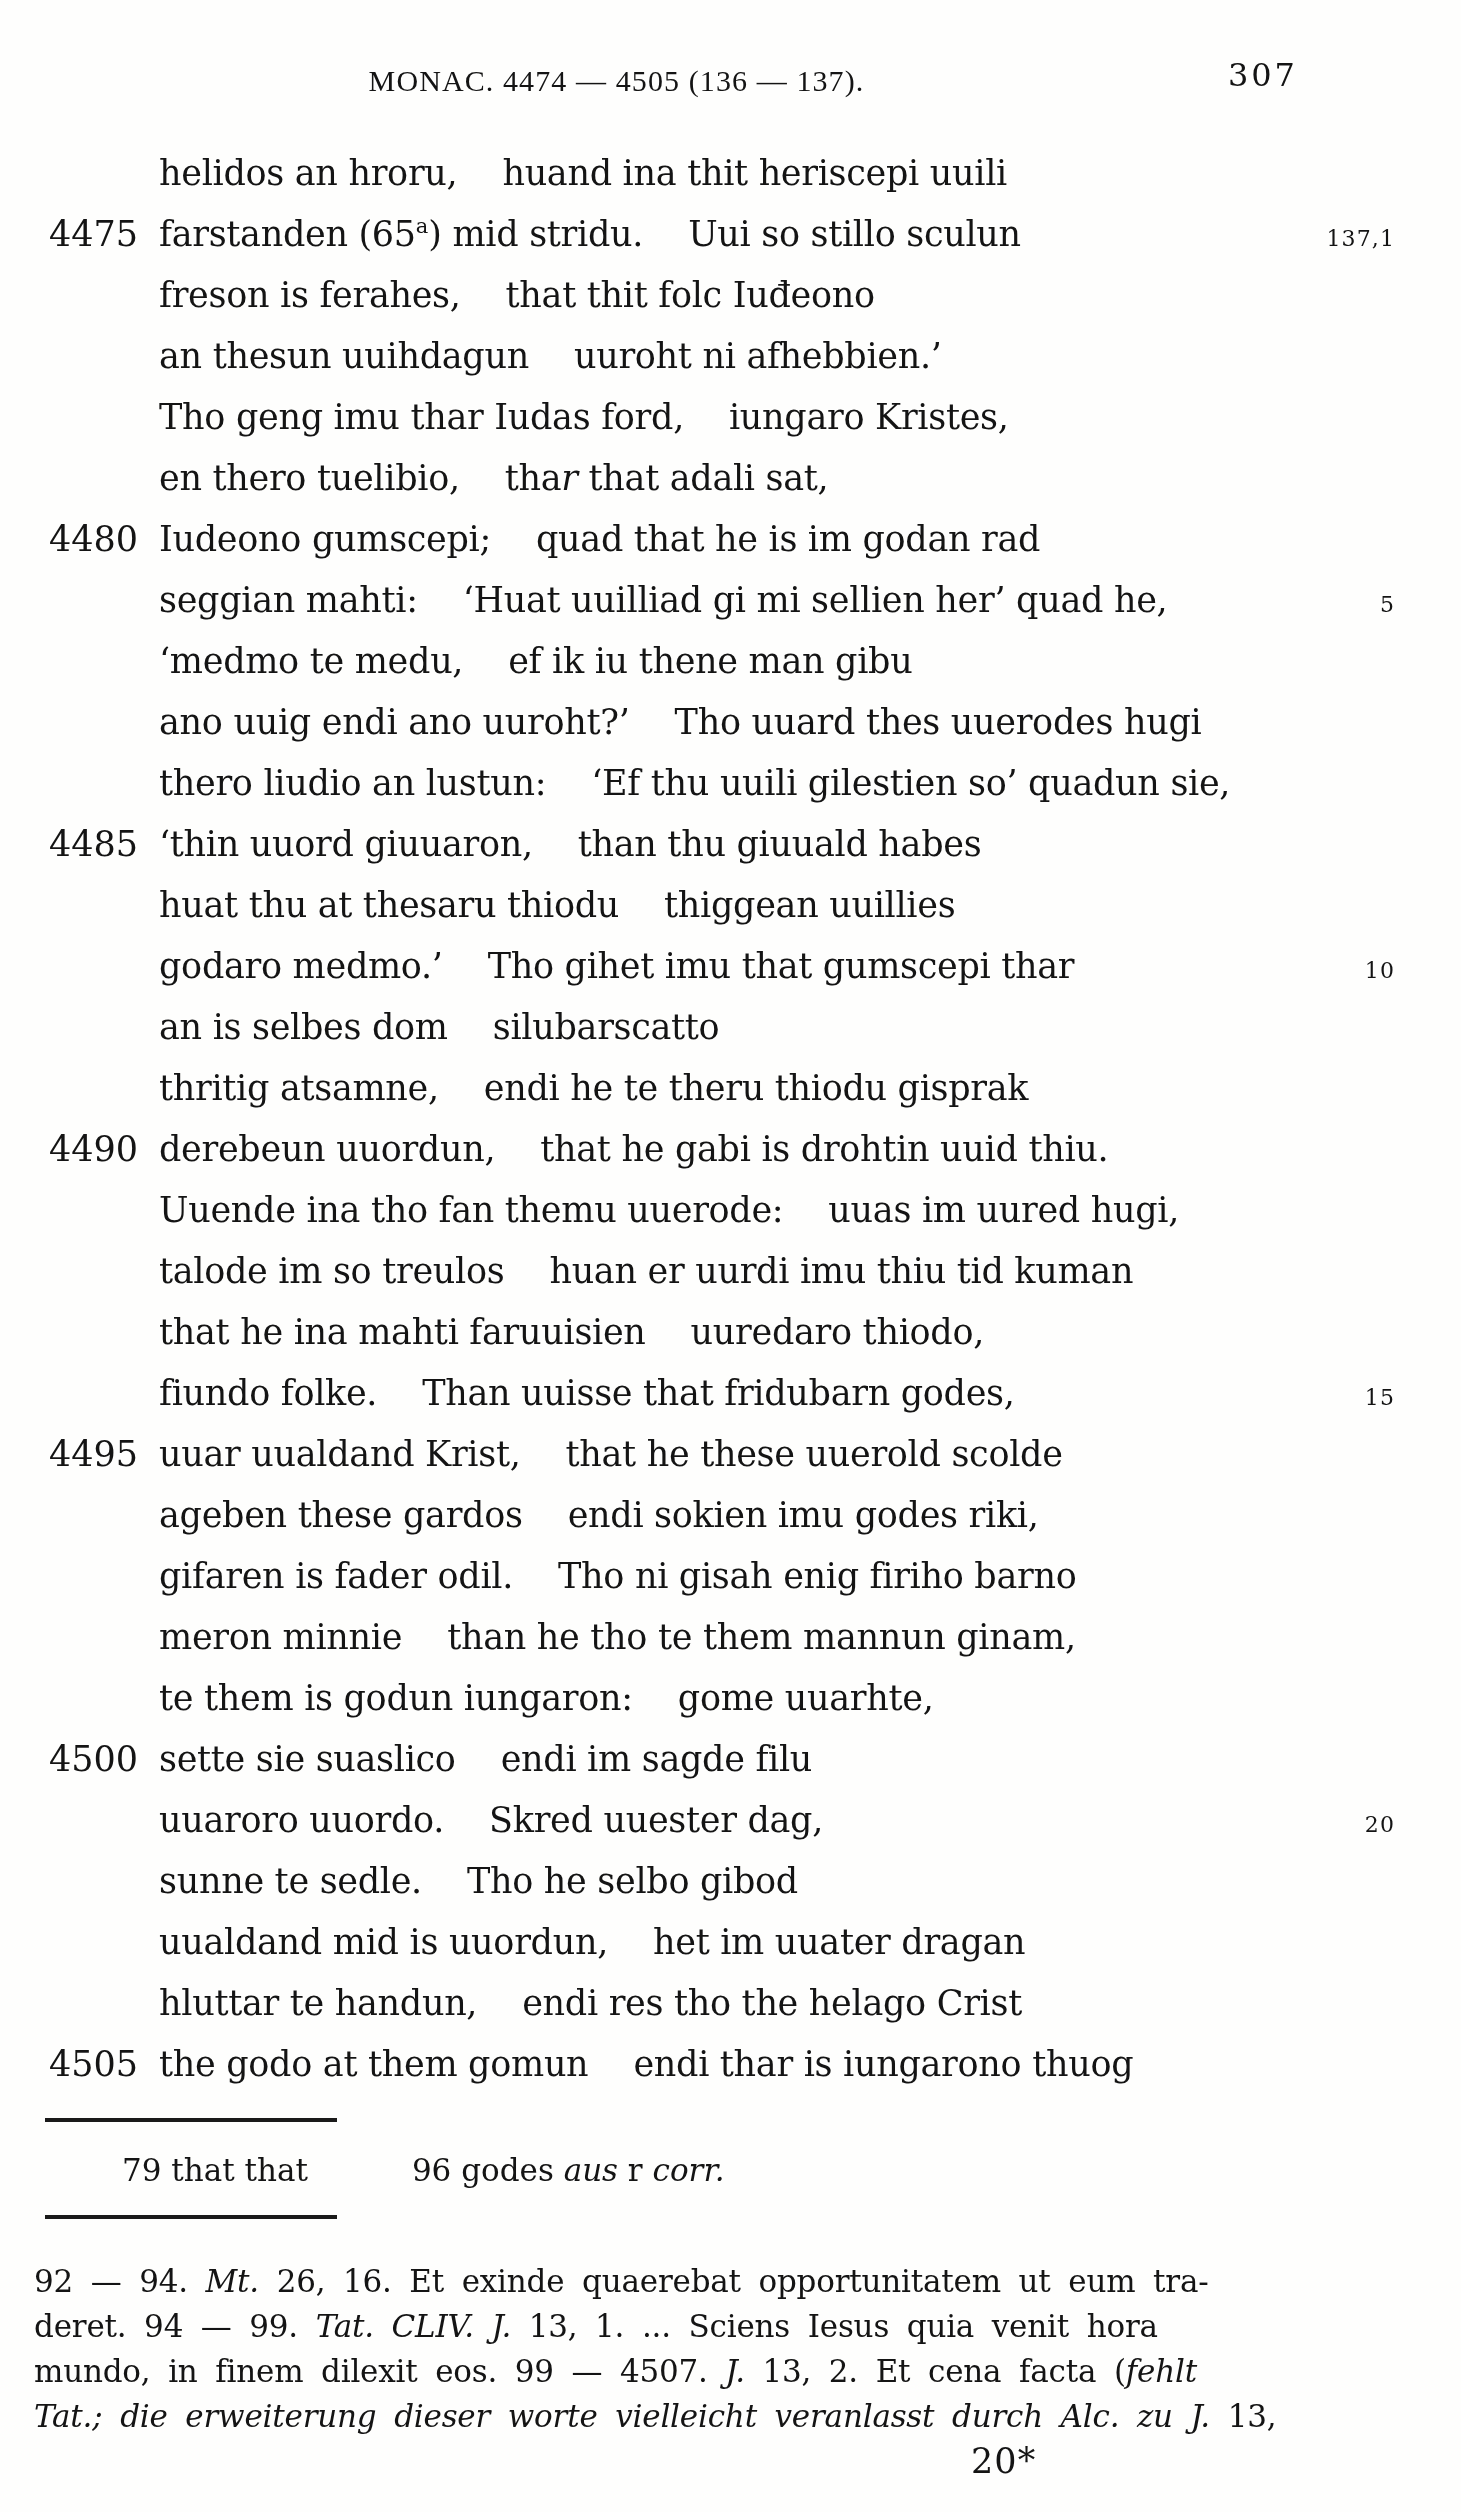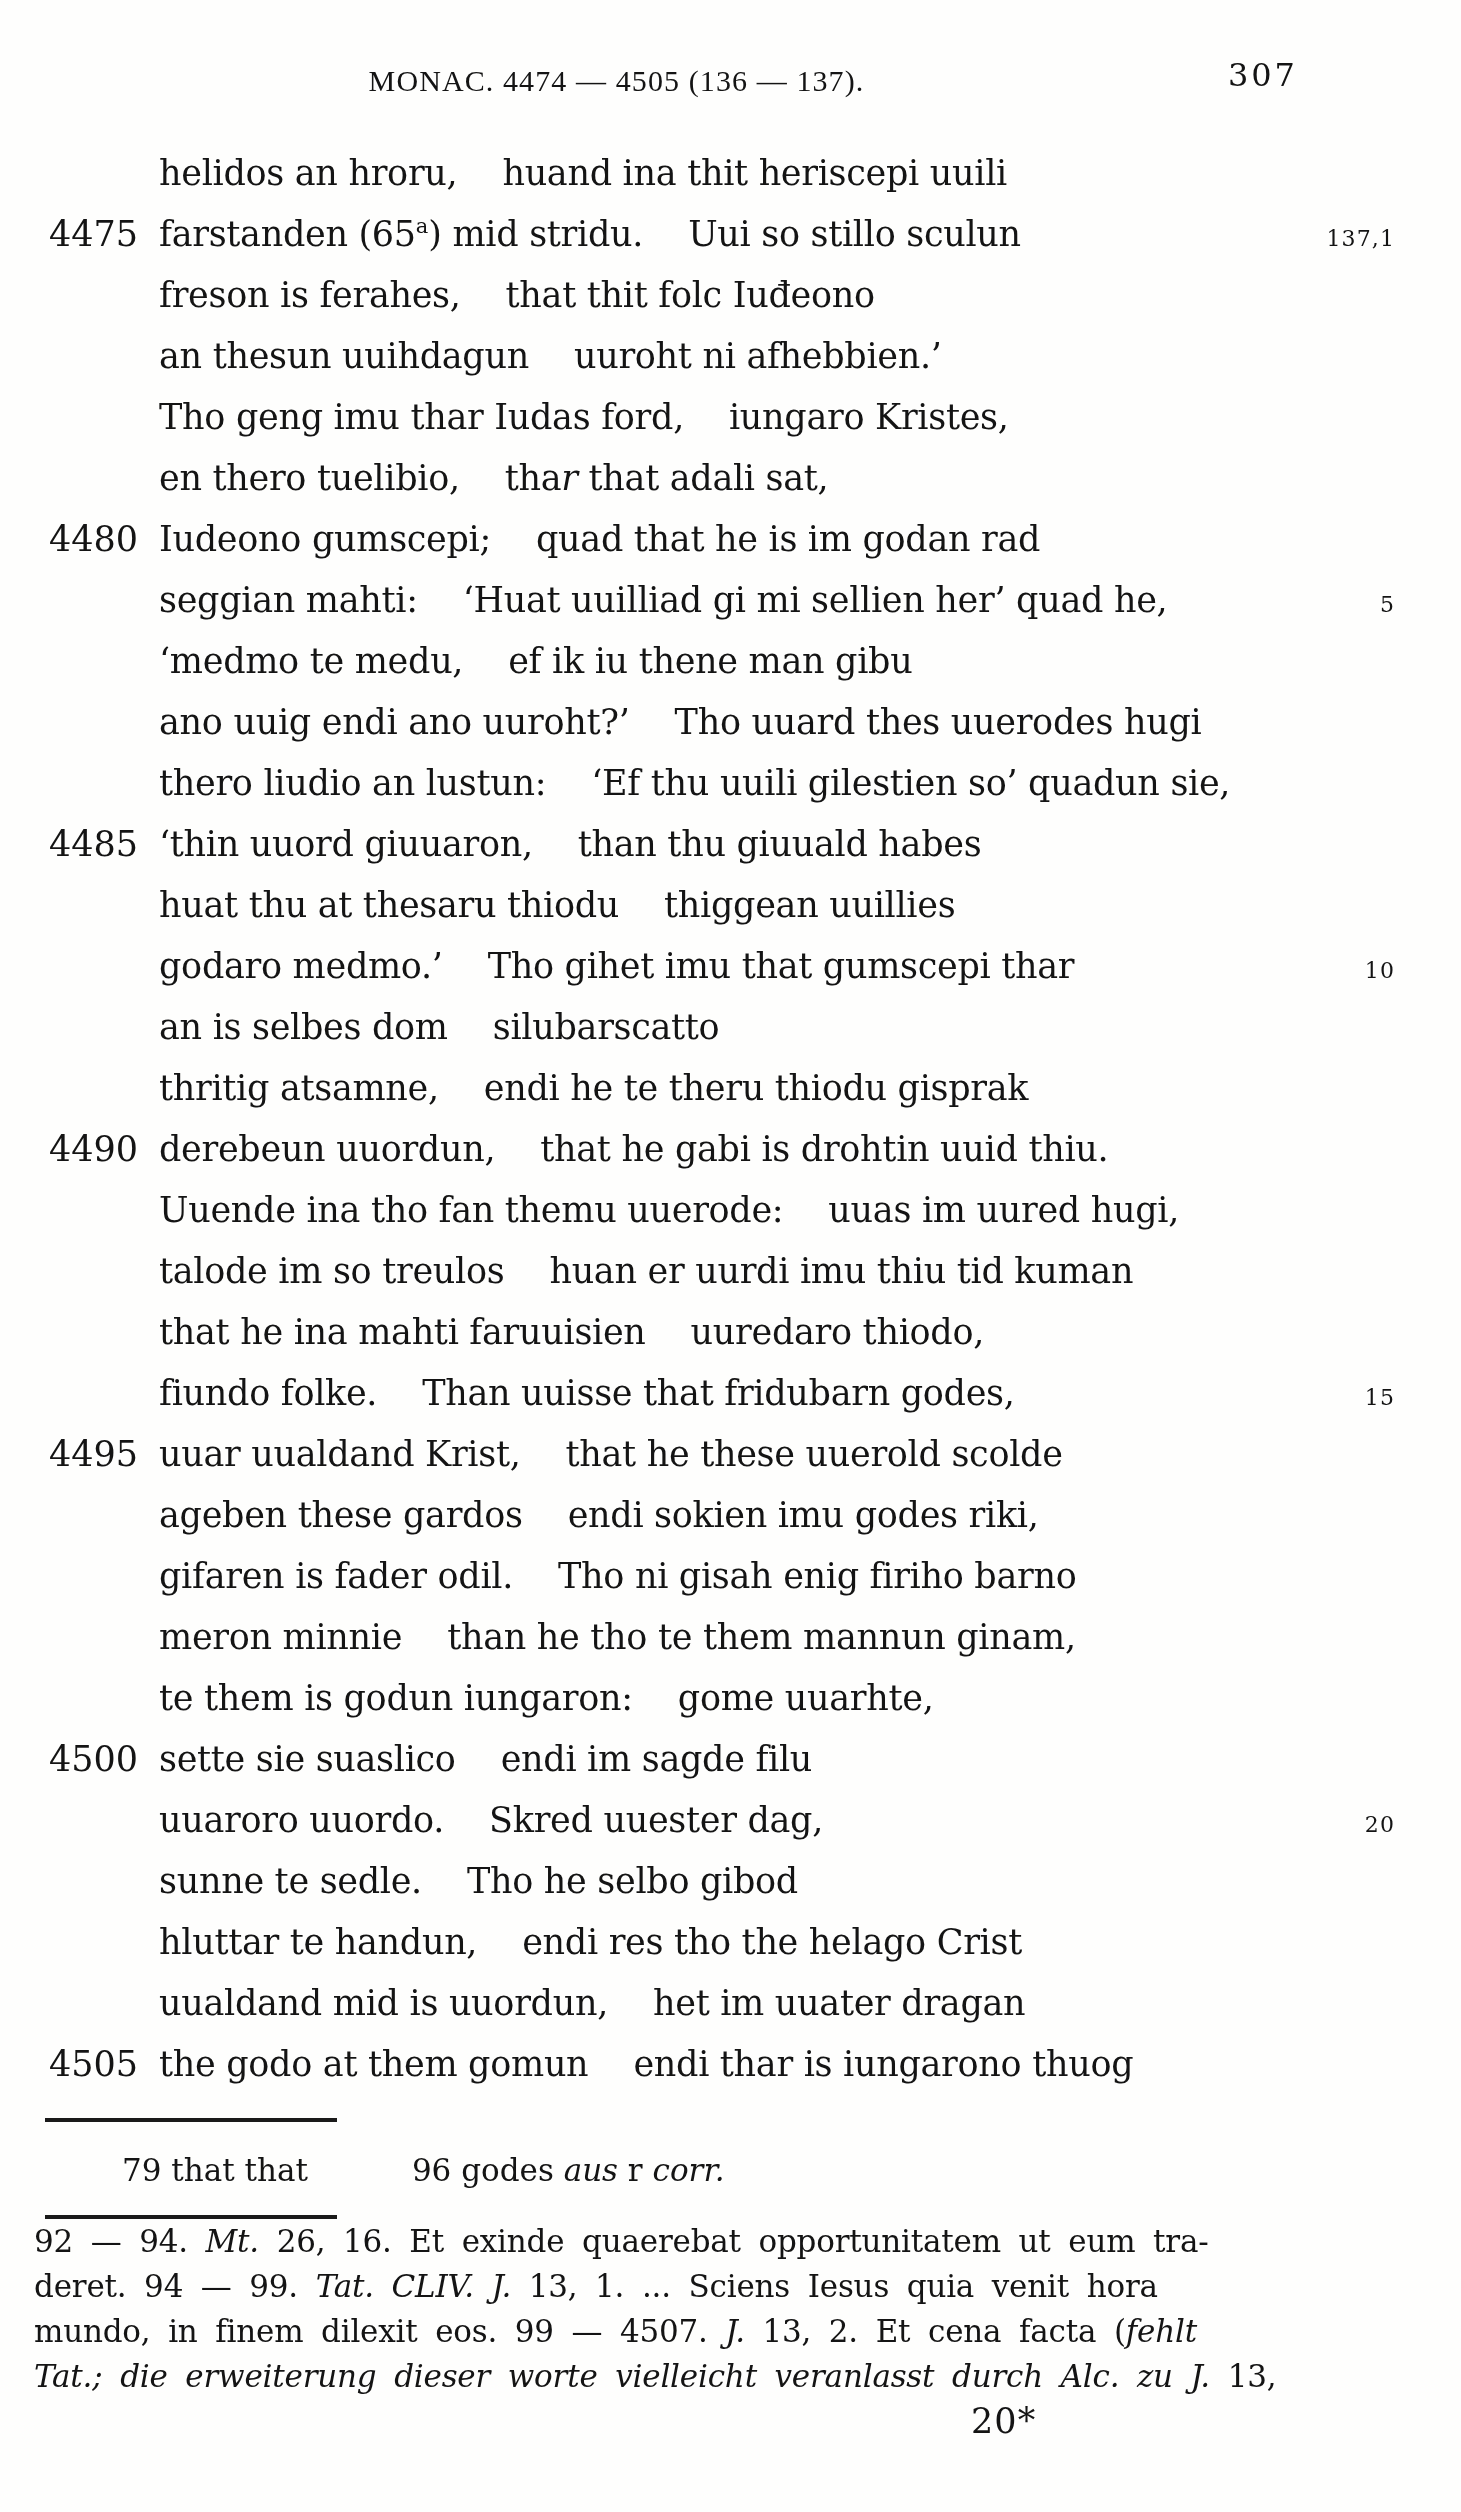--- a/index.html
+++ b/index.html
@@ -26,21 +26,21 @@
   .vnum{flex:none;width:110px;font-size:35px;}
   .vtext{flex:1;font-size:35px;letter-spacing:-0.3px;}
   .caesura{display:inline-block;width:45px;}
   .mnum{flex:none;min-width:148px;text-align:right;padding-right:67px;font-size:22px;letter-spacing:1.1px;}
   
   .rule{margin-left:45px;width:292px;border-top:4px solid #1a1a1a;height:0;}
   .rule-top{margin-top:23px;}
   .apparatus{margin:30px 0 27px 122px;font-size:31px;white-space:nowrap;}
   .apparatus .entry + .entry{margin-left:104px;}
   
-  .footnotes{padding-left:34px;padding-right:68px;
+  .footnotes{margin-top:40px;padding-left:34px;padding-right:68px;
     font-size:31px;line-height:45px;word-spacing:8px;letter-spacing:-0.2px;}
   .fline{white-space:nowrap;}
   
   .signature{margin-top:2.3px;padding-left:971px;font-size:35px;letter-spacing:1.1px;}
   i{font-style:italic;}
   sup{font-size:60%;line-height:0;vertical-align:super;letter-spacing:0;}
 </style>
 </head>
 <body>
 
@@ -192,26 +192,26 @@
         <span class="vtext"><span>uuaroro uuordo.</span><span class="caesura"></span><span>Skred uuester dag,</span></span>
         <span class="mnum">20</span>
       </div>
       <div class="line">
         <span class="vnum"></span>
         <span class="vtext"><span>sunne te sedle.</span><span class="caesura"></span><span>Tho he selbo gibod</span></span>
         <span class="mnum"></span>
       </div>
       <div class="line">
         <span class="vnum"></span>
+        <span class="vtext"><span>uualdand mid is uuordun,</span><span class="caesura"></span><span>het im uuater dragan</span></span>
+        <span class="mnum"></span>
+      </div>
+      <div class="line">
+        <span class="vnum"></span>
         <span class="vtext"><span>hluttar te handun,</span><span class="caesura"></span><span>endi res tho the helago Crist</span></span>
-        <span class="mnum"></span>
-      </div>
-      <div class="line">
-        <span class="vnum"></span>
-        <span class="vtext"><span>uualdand mid is uuordun,</span><span class="caesura"></span><span>het im uuater dragan</span></span>
         <span class="mnum"></span>
       </div>
       <div class="line">
         <span class="vnum">4505</span>
         <span class="vtext"><span>the godo at them gomun</span><span class="caesura"></span><span>endi thar is iungarono thuog</span></span>
         <span class="mnum"></span>
       </div>
     </section>
 
   <div class="rule rule-top"></div>

